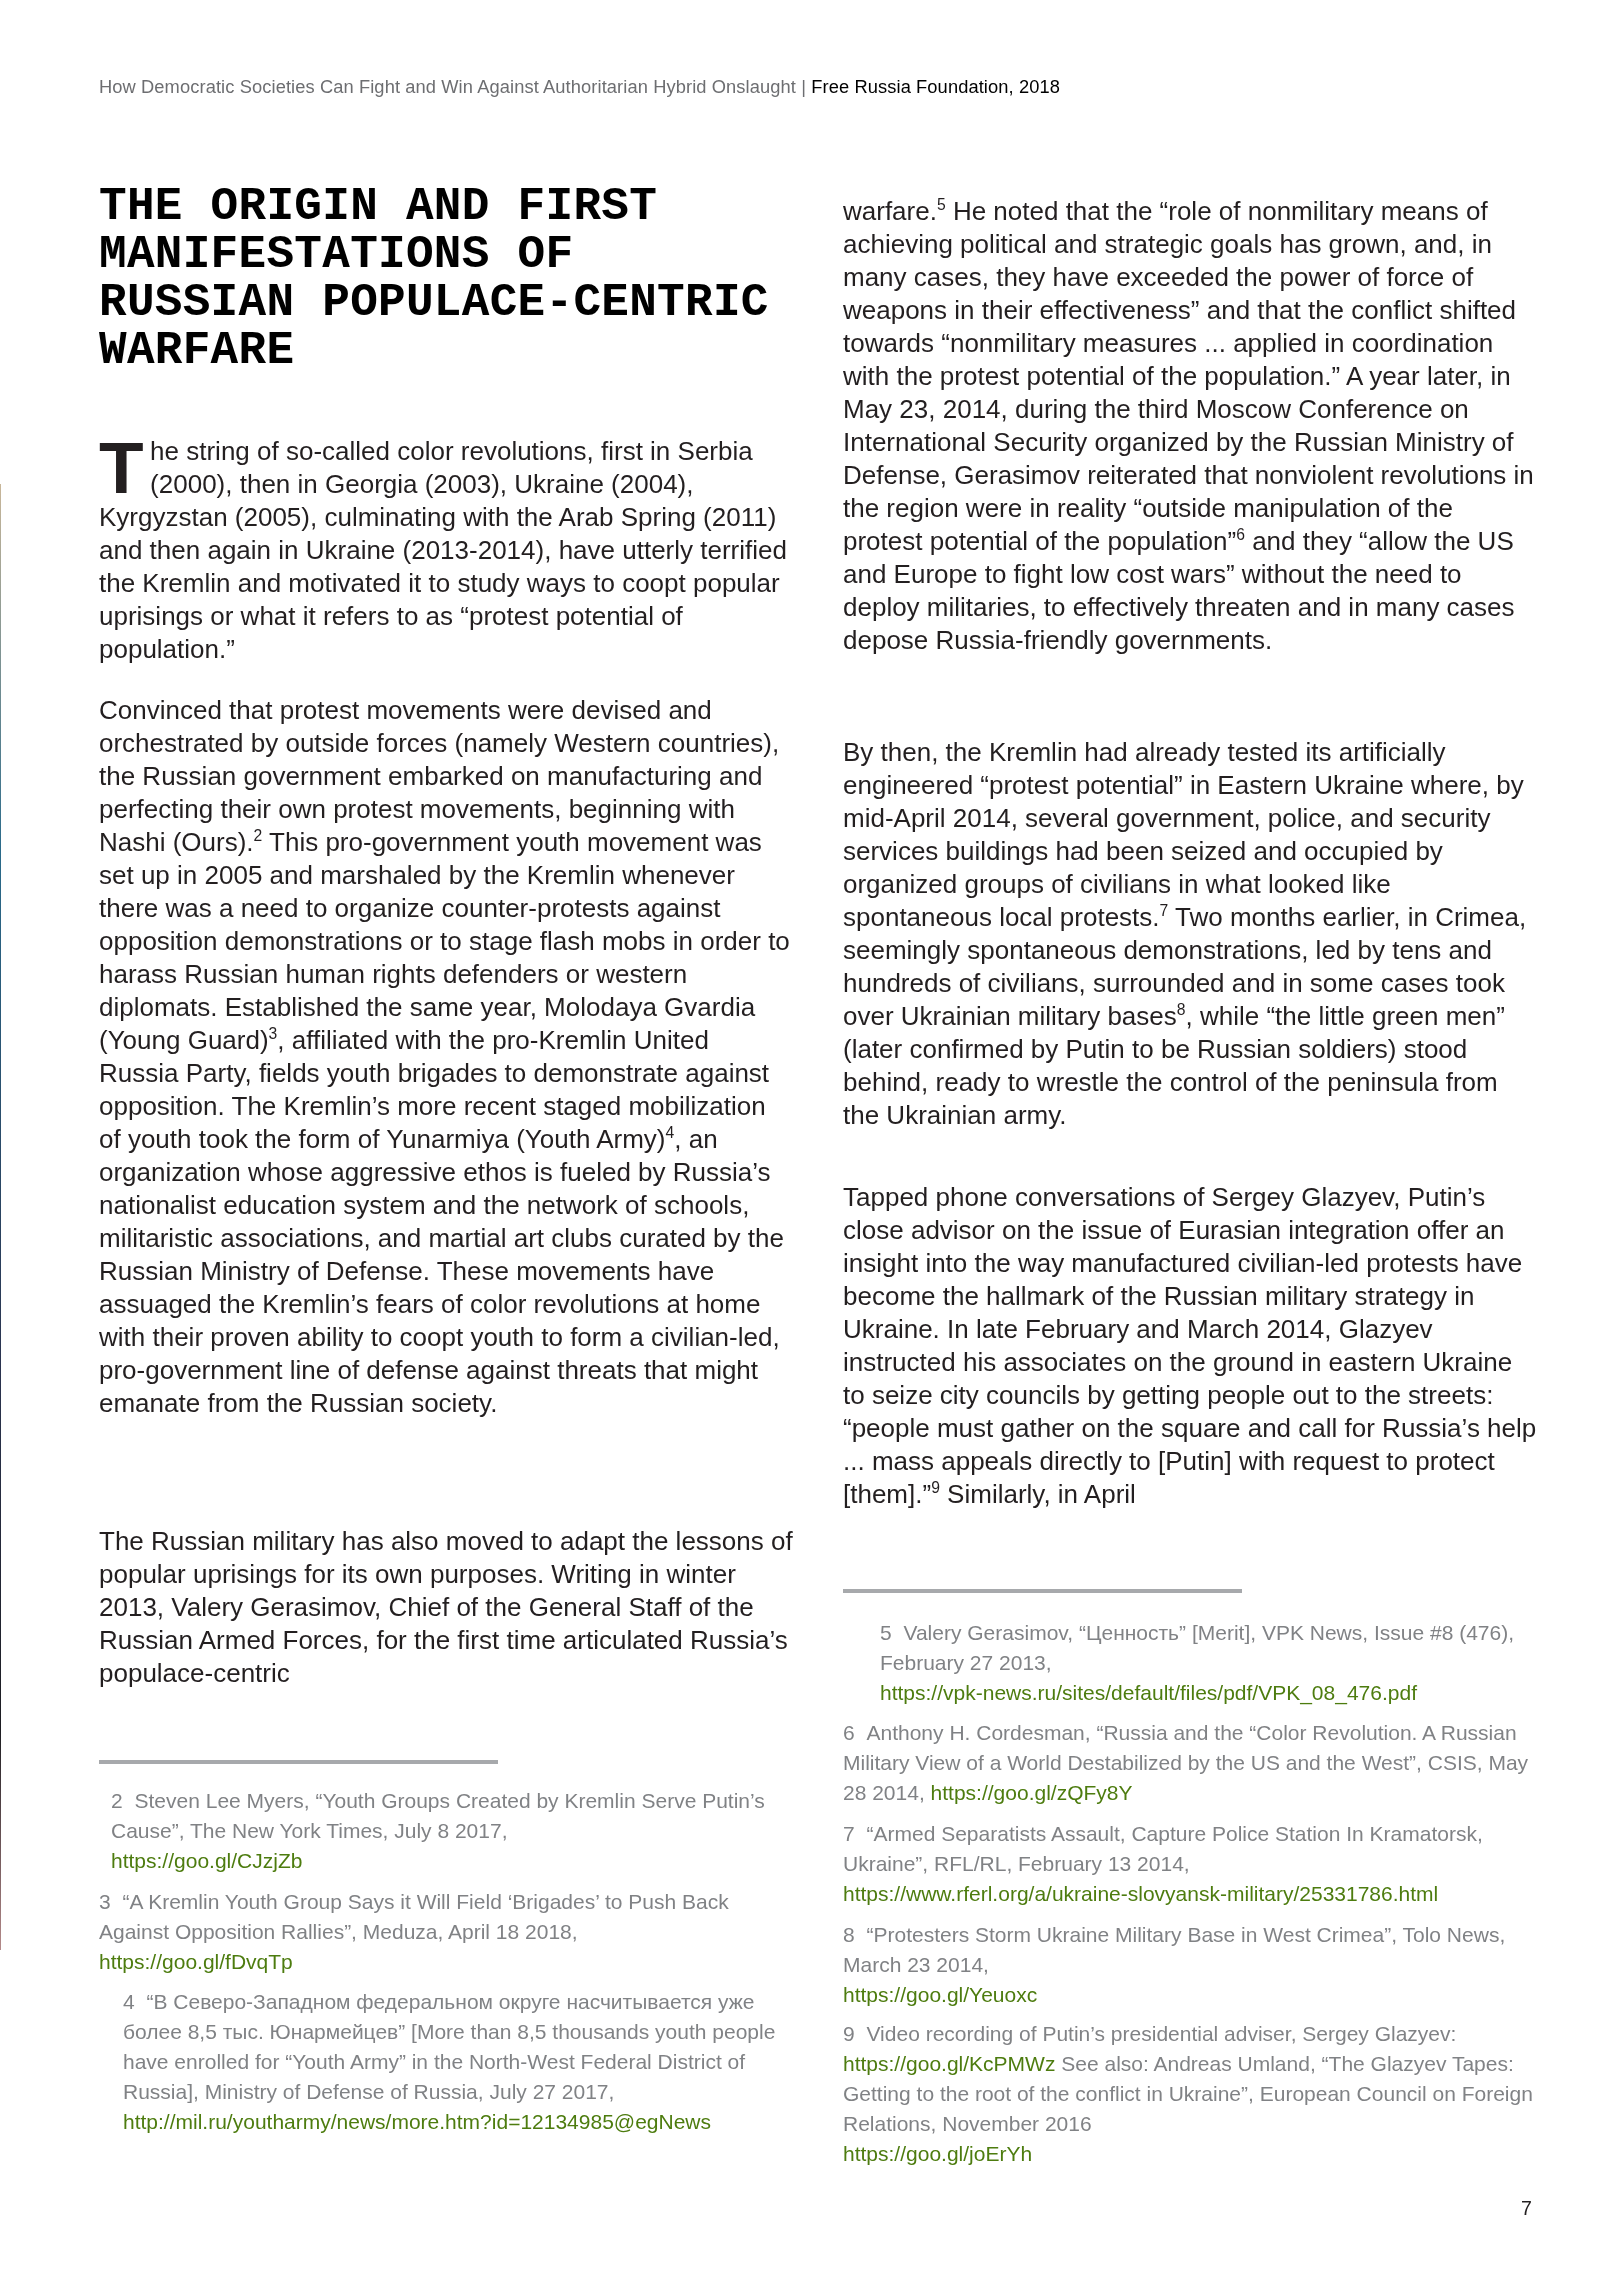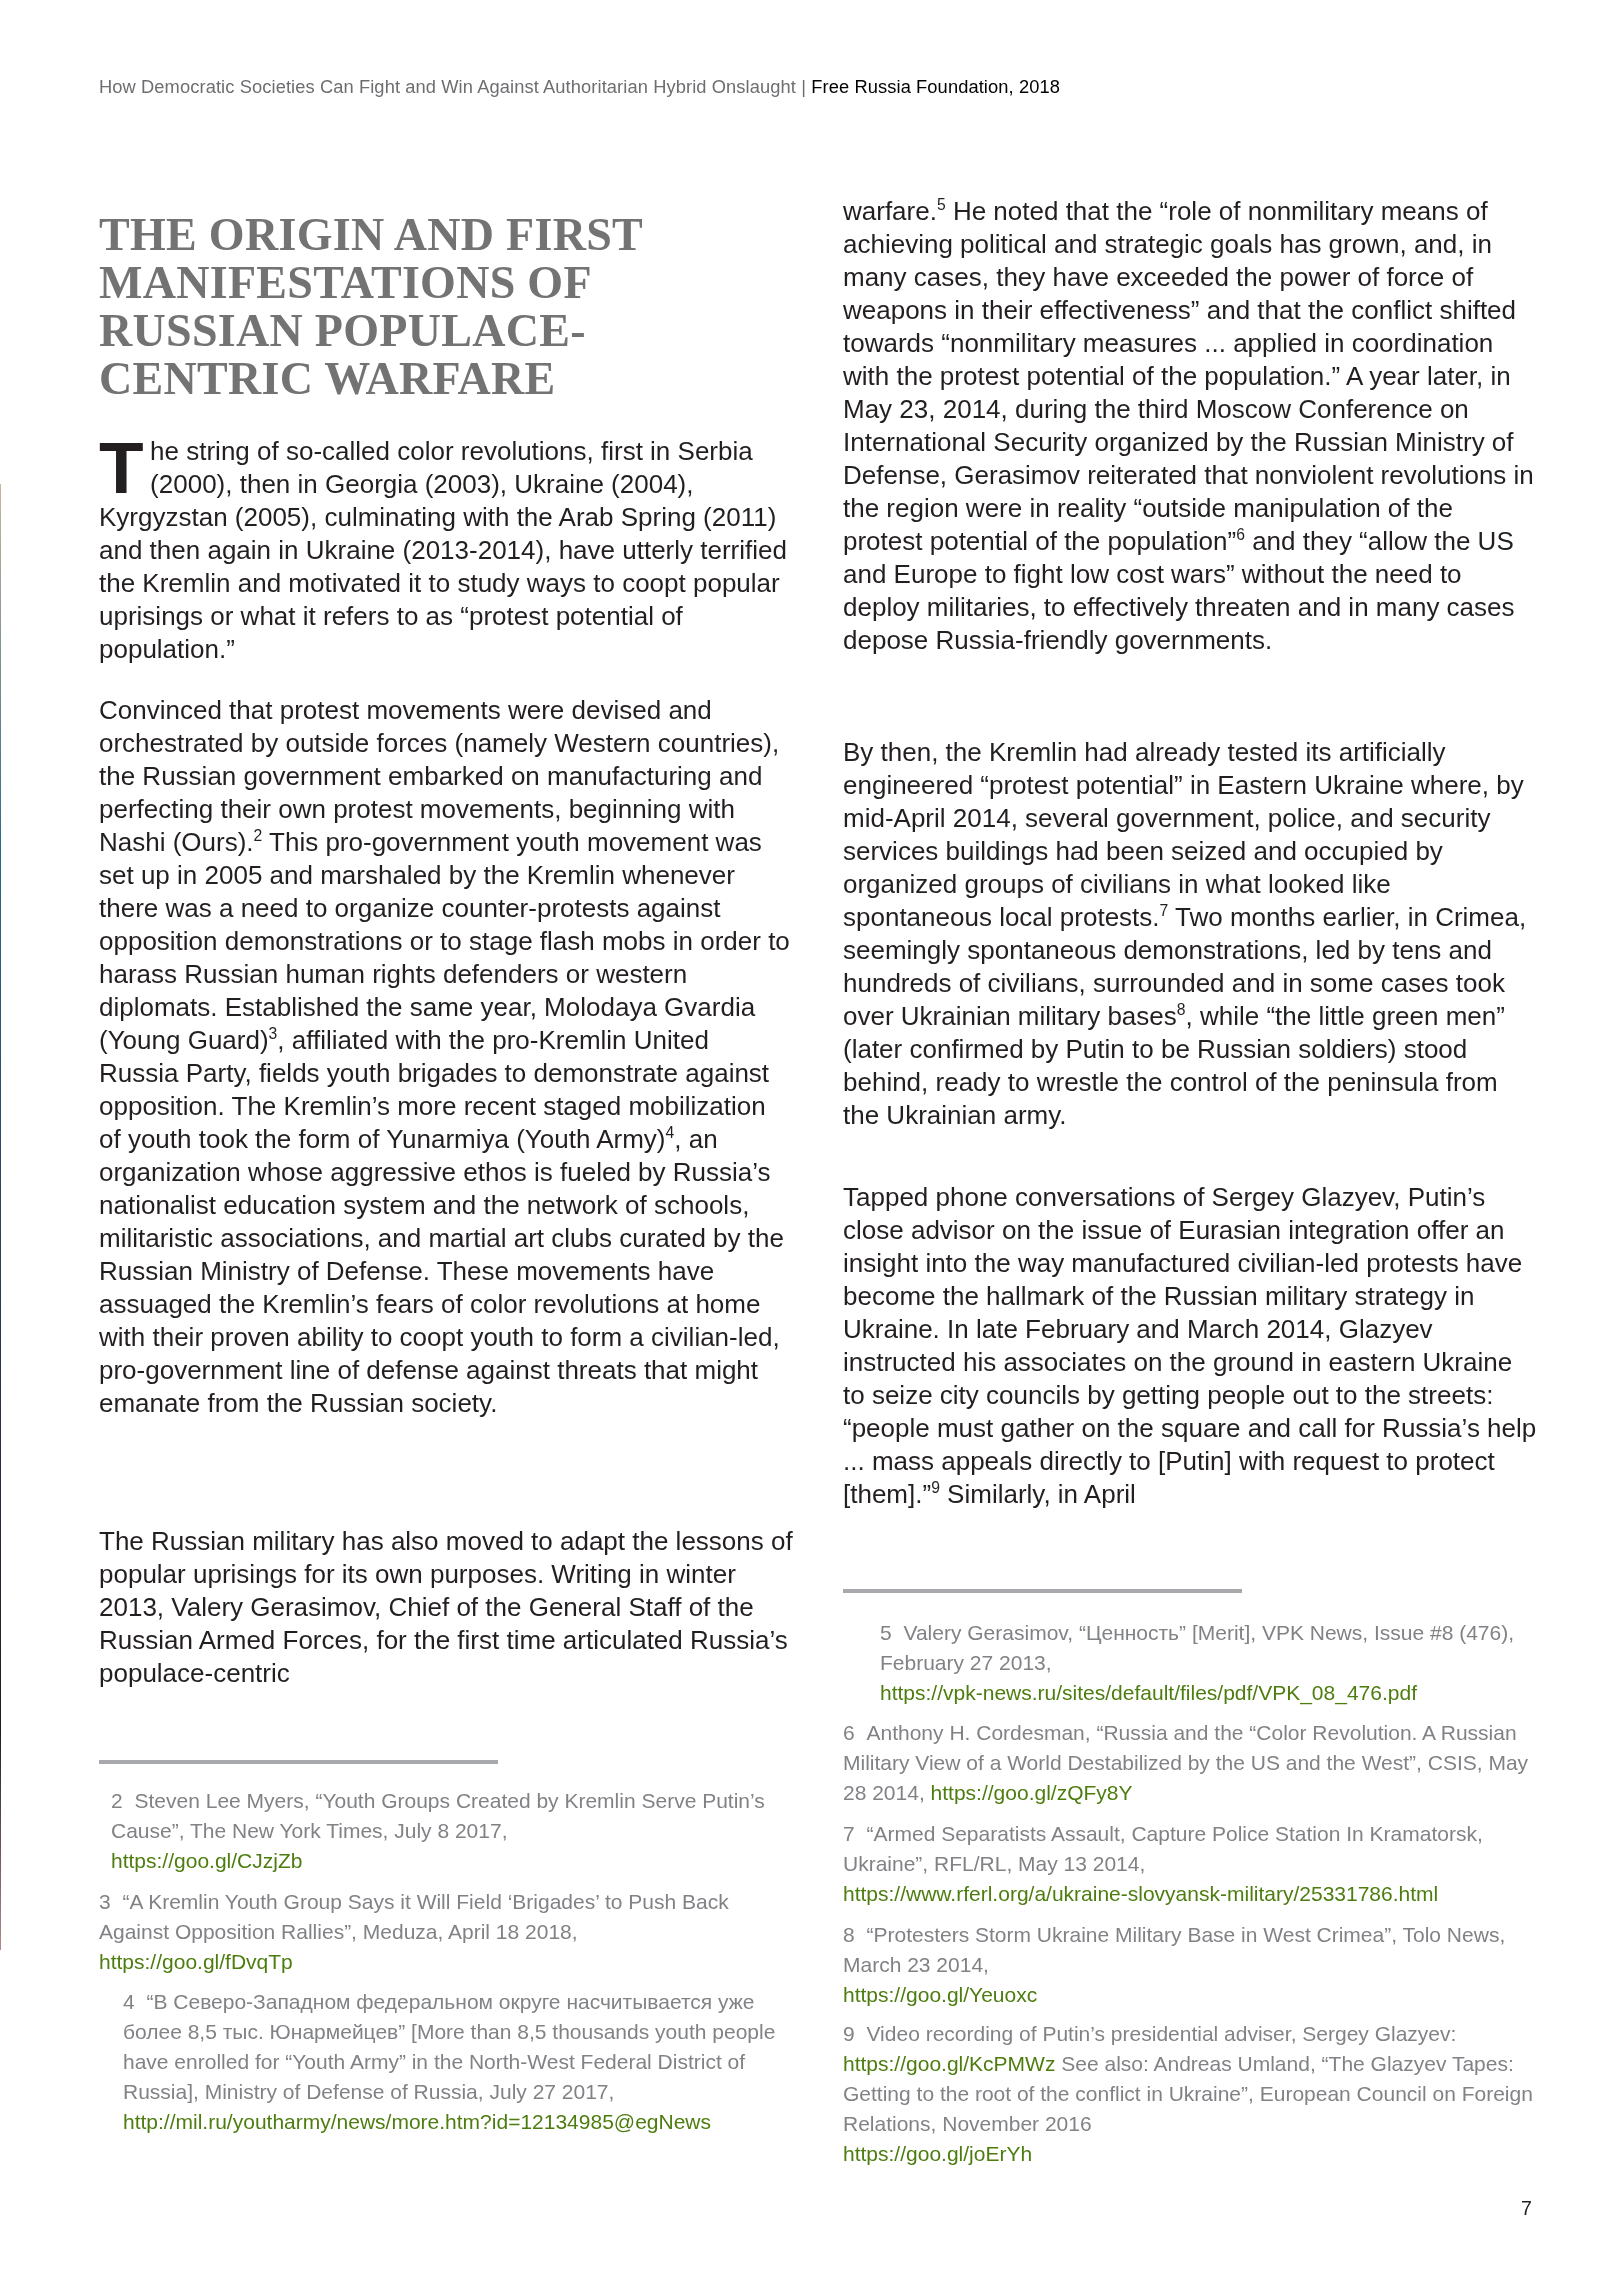--- a/index.html
+++ b/index.html
@@ -3,23 +3,23 @@
 <meta charset="utf-8">
 <style>
   html, body { margin: 0; padding: 0; background: #ffffff; }
   body { width: 1623px; height: 2295px; position: relative; overflow: hidden;
          font-family: "Liberation Sans", sans-serif; color: #231f20; }
   .edge-strip { position: absolute; left: 0; top: 484px; width: 1.3px; height: 1466px;
                 background: linear-gradient(#c9b79a, #2a6a8a 25%, #2b3450 60%, #1d1d22 85%, #b58a8a); }
   .running-header { position: absolute; left: 99px; top: 76px; font-size: 18.3px;
                     color: #6d6e71; letter-spacing: 0.1px; white-space: nowrap; }
   .running-header .org { color: #000000; }
-  .title { position: absolute; left: 99px; top: 211px; width: 687px; margin: 0;
-           font-family: Liberation Serif, serif; font-weight: bold; font-size: 46px;
-           line-height: 48px; color: #737373; text-transform: uppercase; letter-spacing: 0.3px; }
+  .title { position: absolute; left: 99px; top: 183px; width: 687px; margin: 0;
+           font-family: Liberation Mono, monospace; font-weight: bold; font-size: 46px;
+           line-height: 48px; color: #000000; text-transform: uppercase; letter-spacing: 0.3px; }
   .body-text { font-size: 26px; line-height: 33px; color: #231f20; margin: 0; }
   .body-text sup { font-size: 15.7px; line-height: 0; vertical-align: super; }
   .p { position: absolute; width: 694px; }
   .dropcap { float: left; font-size: 73px; line-height: 58px; font-weight: bold;
              margin: 3.9px 6.5px 0 0; color: #231f20; }
   .rule { position: absolute; height: 3.9px; width: 399px; background: #a7a9ac; }
   .fn { position: absolute; width: 694px; font-size: 21px; line-height: 30px; color: #808285; margin: 0; }
   .fn .num { margin-right: 11.8px; }
   .fn a, .fn .link { color: #4d7c0f; text-decoration: none; }
   .page-number { position: absolute; left: 1521px; top: 2197px; font-size: 19.6px; color: #231f20; }
@@ -76,21 +76,21 @@
 
 <p class="fn" style="left:843px; top:1618px;margin-left:37px;">
   <span class="num">5</span><span>Valery Gerasimov, “Ценность” [Merit], VPK News, Issue #8 (476), February 27 2013,</span><br>
   <a class="link">https://vpk-news.ru/sites/default/files/pdf/VPK_08_476.pdf</a>
 </p>
 <p class="fn" style="left:843px; top:1718px;">
   <span class="num">6</span><span>Anthony H. Cordesman, “Russia and the “Color Revolution. A Russian Military View of a World Destabilized by the US and the West”, CSIS, May 28 2014,</span>
   <a class="link">https://goo.gl/zQFy8Y</a>
 </p>
 <p class="fn" style="left:843px; top:1819px;">
-  <span class="num">7</span><span>“Armed Separatists Assault, Capture Police Station In Kramatorsk, Ukraine”, RFL/RL, May 13 2014,</span><br>
+  <span class="num">7</span><span>“Armed Separatists Assault, Capture Police Station In Kramatorsk, Ukraine”, RFL/RL, February 13 2014,</span><br>
   <a class="link">https://www.rferl.org/a/ukraine-slovyansk-military/25331786.html</a>
 </p>
 <p class="fn" style="left:843px; top:1920px;">
   <span class="num">8</span><span>“Protesters Storm Ukraine Military Base in West Crimea”, Tolo News, March 23 2014,</span><br>
   <a class="link">https://goo.gl/Yeuoxc</a>
 </p>
 <p class="fn" style="left:843px; top:2019px;">
   <span class="num">9</span><span>Video recording of Putin’s presidential adviser, Sergey Glazyev:</span><br>
   <a class="link">https://goo.gl/KcPMWz</a><span> See also: Andreas Umland, “The Glazyev Tapes: Getting to the root of the conflict in Ukraine”, European Council on Foreign Relations, November 2016</span><br>
   <a class="link">https://goo.gl/joErYh</a>

